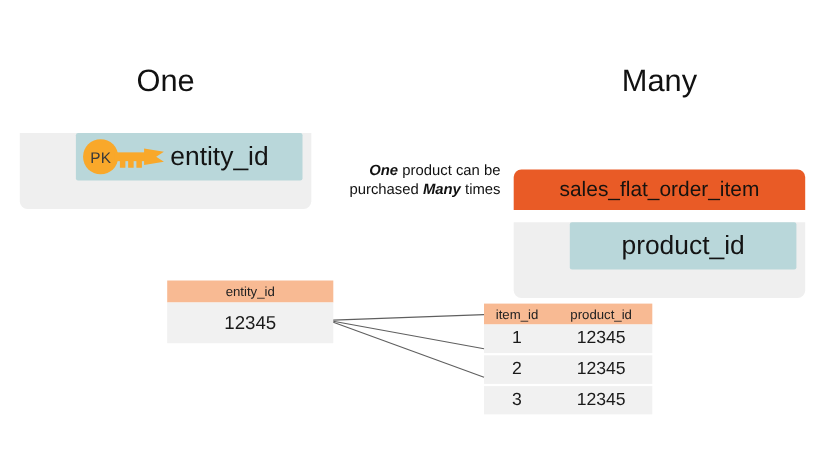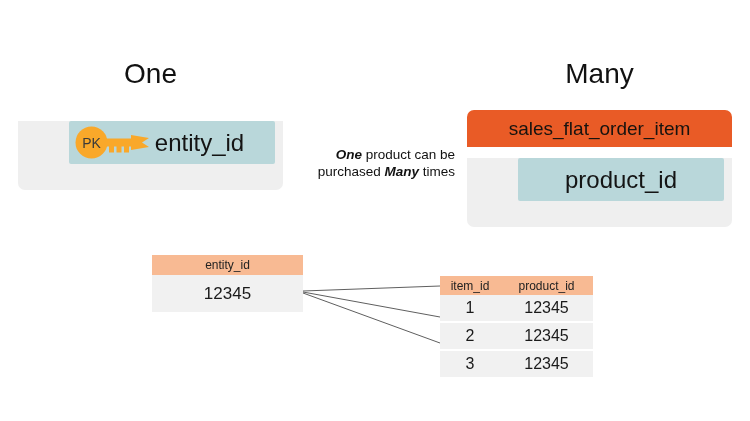--- a/index.html
+++ b/index.html
@@ -11,21 +11,21 @@
   .section-title {
     position:absolute; top:58px; width:265px; text-align:center;
     font-size:28px; line-height:32px; color:#111111; font-weight:400;
   }
   .title-one  { left:18px; }
   .title-many { left:467px; }
 
   
   .etable { position:absolute; top:110px; width:265px; }
   .etable-left  { left:18px; }
-  .etable-right { left:467px; }
+  .etable-right { left:467px;margin-top:44px; }
   .etable .hdr {
     height:37px; background:#E95B26; border-radius:7px 7px 0 0;
     display:flex; align-items:center; justify-content:center;
     font-size:19px; color:#17130f;
   }
   .etable .bdy {
     height:69px; background:#EFEFEF; border-radius:0 0 7px 7px;padding-left:43px;
   }
   .field-row {
     position:relative; margin:11px 8px 0 8px; height:43px; background:#B9D7DA;

